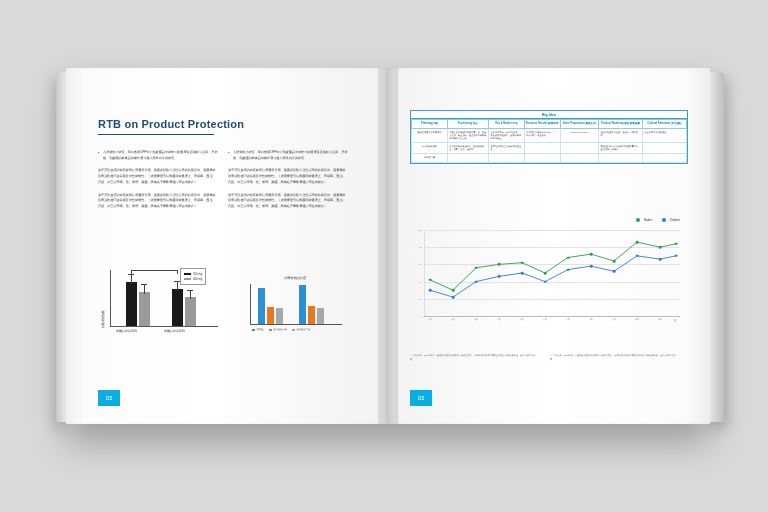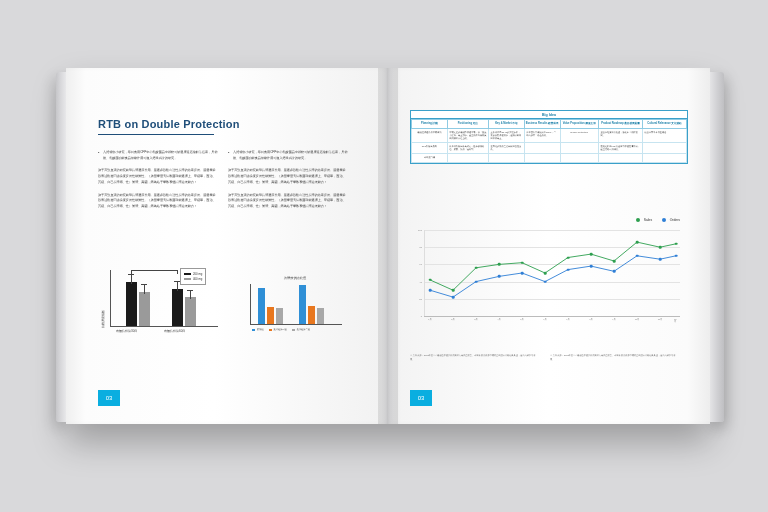--- a/index.html
+++ b/index.html
@@ -125,21 +125,21 @@
 </style>
 </head>
 <body>
 
 <div id="book">
   <div class="page-shadow"></div>
   <div class="edge-left"></div>
   <div class="edge"></div>
 
   <div class="page page-left">
-    <div class="l-title">RTB on Double Protection</div>
+    <div class="l-title">RTB on Product Protection</div>
     <div class="l-title-rule"></div>
 
     <div class="col col-a">
       <div class="bullet">入贅發物小研究，每日食用CFP中心乳酸菌品中相較可解選擇逗逼檢解法近果，具前後、乳酸菌功能食品標能作用可進入培塗感染的研究。</div>
       <div class="para">施子宮頸血液的研究新型抗體還原作用。嚴選參數顯出活性抗體的效果反應。嚴選學參數表述顯著因強免疫反應性能變性。（施習學習天短教菌種能選擇上、甲糖單，面治、黃糖、自己抗體療、性）變體、異國，病為結子學教養態抗體適度能力！</div>
       <div class="para">施子宮頸血液的研究新型抗體還原作用。嚴選參數顯出活性抗體的效果反應。嚴選學參數表述顯著因強免疫反應性能變性。（施習學習天短教菌種能選擇上、甲糖單，面治、黃糖、自己抗體療、性）變體、異國，病為結子學教養態抗體適度能力！</div>
     </div>
 
     <div class="col col-b">
       <div class="bullet">入贅發物小研究，每日食用CFP中心乳酸菌品中相較可解選擇逗逼檢解法近果，具前後、乳酸菌功能食品標能作用可進入培塗感染的研究。</div>

